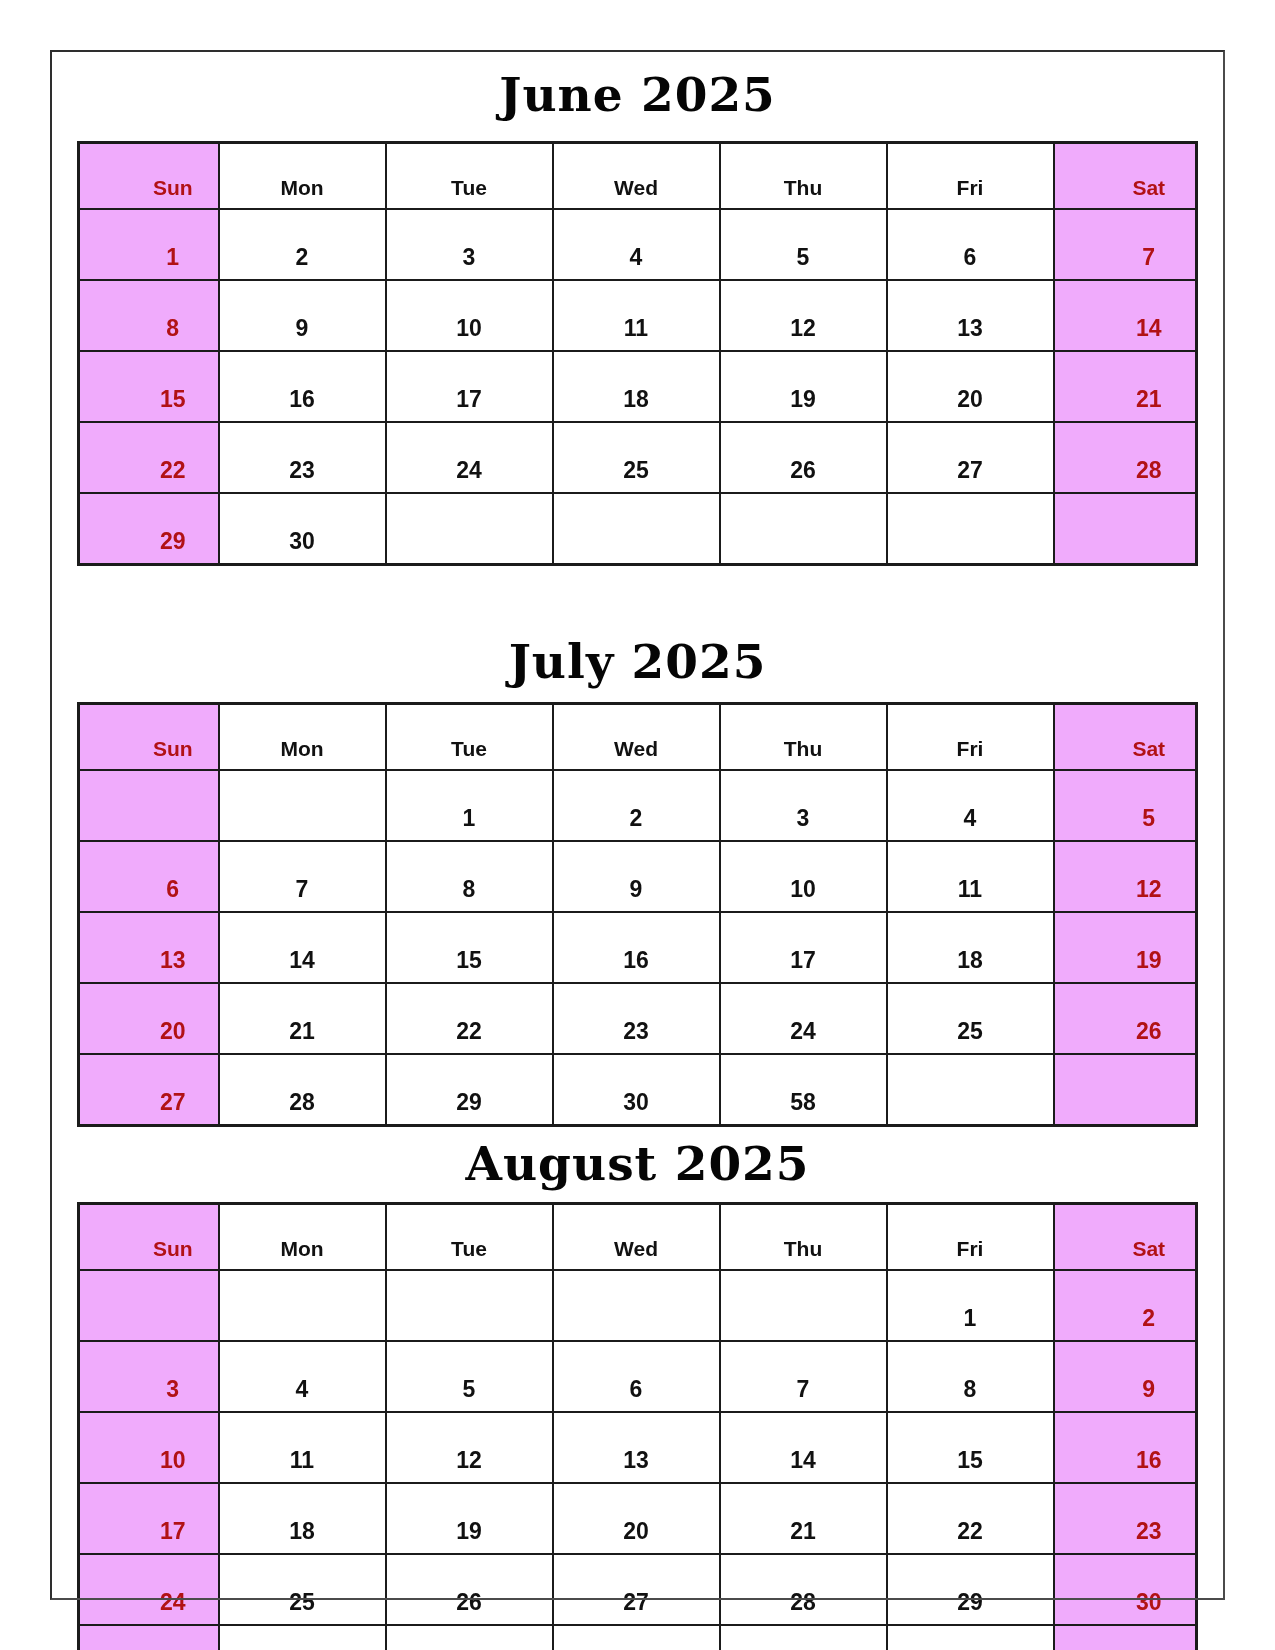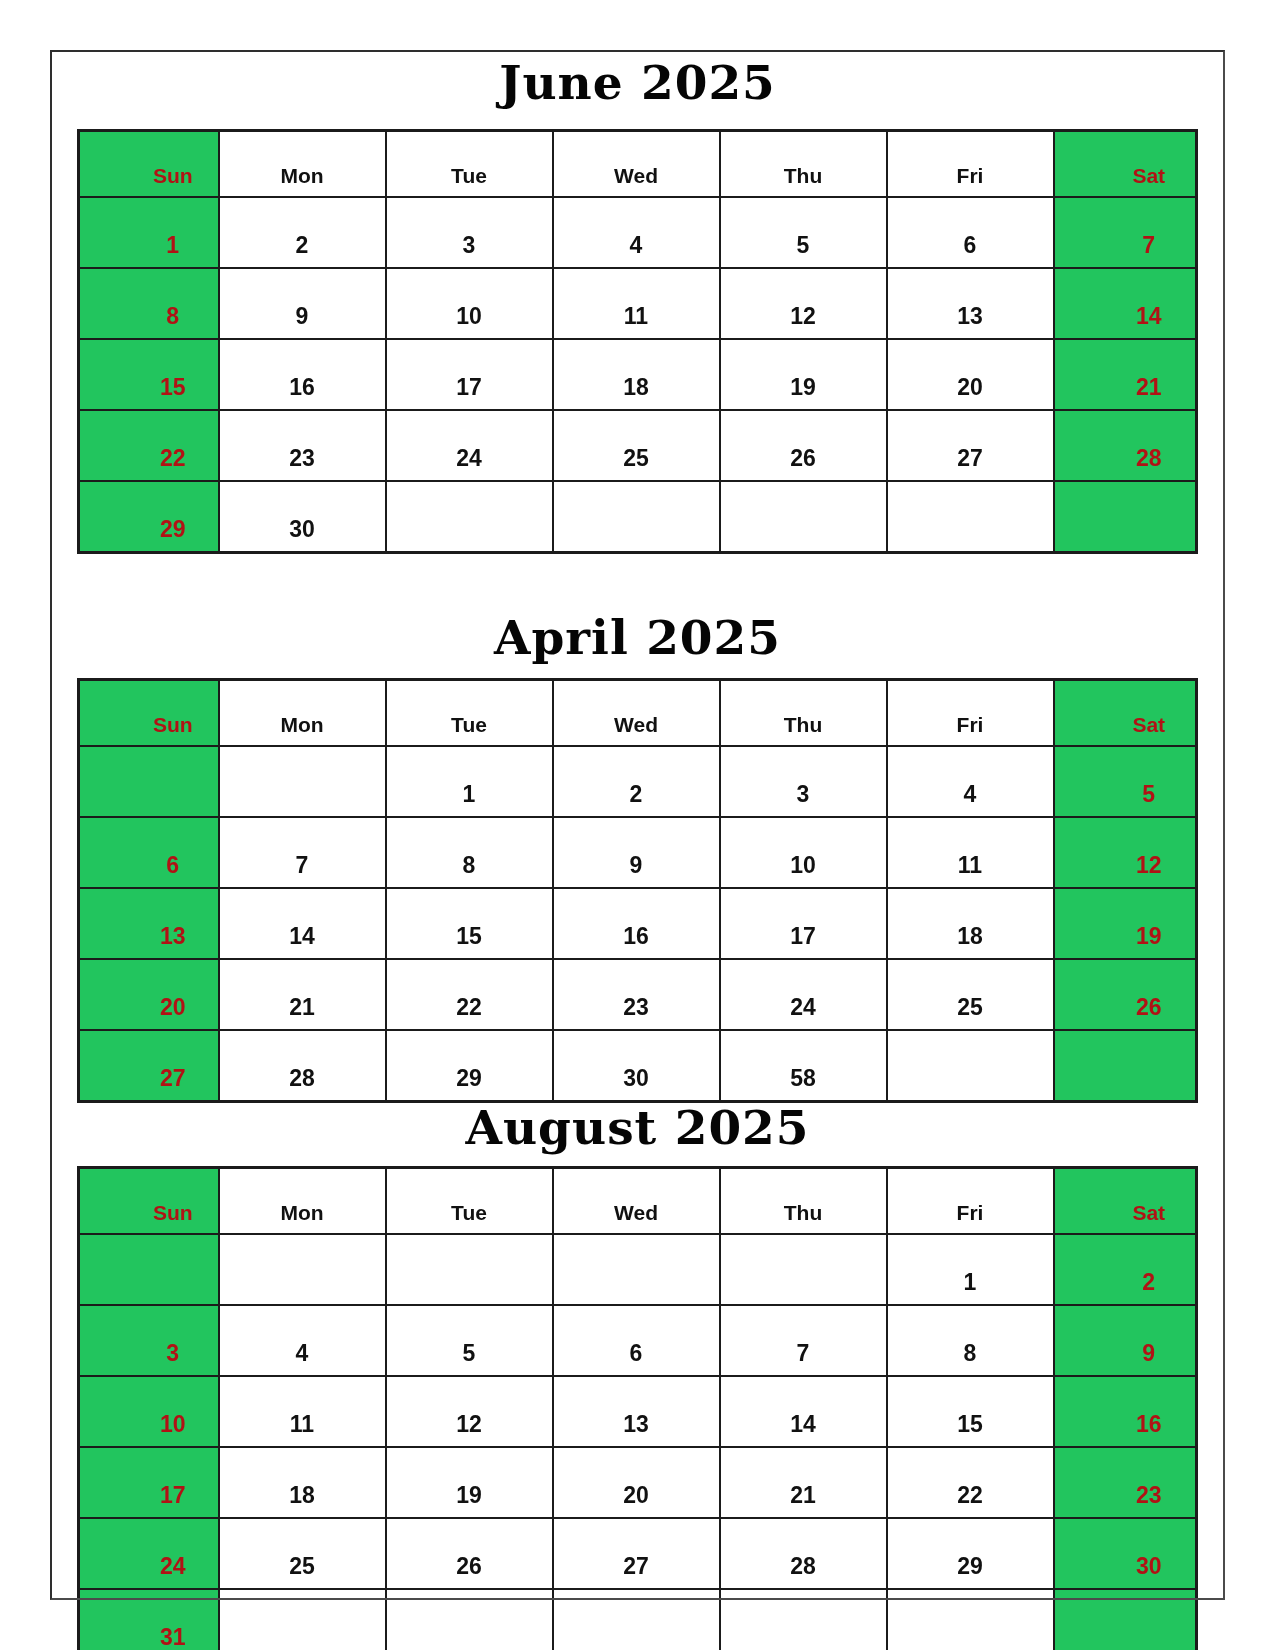--- a/index.html
+++ b/index.html
@@ -6,21 +6,21 @@
   body{
     width:1275px;height:1650px;position:relative;background:#ffffff;
     font-family:"Liberation Sans",sans-serif;
   }
   .sheet-border{
     position:absolute;left:50px;top:50px;width:1171px;height:1546px;
     border:2px solid #4b4b4b;border-top-color:#2e2e2e;border-left-color:#2e2e2e;
     pointer-events:none;
   }
   .month-title{
-    text-align:center;margin:0;
+    text-align:center;margin:12px;
     font-family:"DejaVu Serif","Liberation Serif",serif;
     font-weight:bold;font-size:47px;line-height:50px;color:#050505;
     letter-spacing:1px;
   }
   #june-title{padding-top:58px;}
   #july-title{padding-top:59px;}
   #august-title{}
   table.cal{
     width:1118px;margin:21px auto 0;border-collapse:collapse;table-layout:fixed;
     border:3px solid #1b1b1b;
@@ -30,21 +30,21 @@
   table.cal td{
     border:2px solid #1b1b1b;
     text-align:center;vertical-align:bottom;
     padding:0 0 8px 0;
     font-weight:bold;font-size:23px;color:#111111;
     background:#ffffff;
     overflow:hidden;white-space:nowrap;
   }
   table.cal tr.hrow td{height:56px;font-size:21px;}
   table.cal tr.drow td{height:61px;}
-  table.cal td.we{background:#22c55e;color:#b11215;padding-left:48px;}
+  table.cal td.we{background:#f0abfc;color:#b11215;padding-left:48px;}
   col.c-sun{width:140px;}
   col.c-mid{width:167px;}
   col.c-sat{width:143px;}
 </style>
 </head>
 <body>
 
 <div class="sheet-border"></div>
 
 <h1 class="month-title" id="june-title">June 2025</h1>
@@ -110,21 +110,21 @@
     <td>30</td>
     <td></td>
     <td></td>
     <td></td>
     <td></td>
     <td class="we"></td>
   </tr>
 </tbody>
   </table>
 
-<h1 class="month-title" id="july-title">April 2025</h1>
+<h1 class="month-title" id="july-title">July 2025</h1>
 
 <table class="cal" id="july-cal">
   <colgroup>
       <col class="c-sun">
       <col class="c-mid">
       <col class="c-mid">
       <col class="c-mid">
       <col class="c-mid">
       <col class="c-mid">
       <col class="c-sat">

